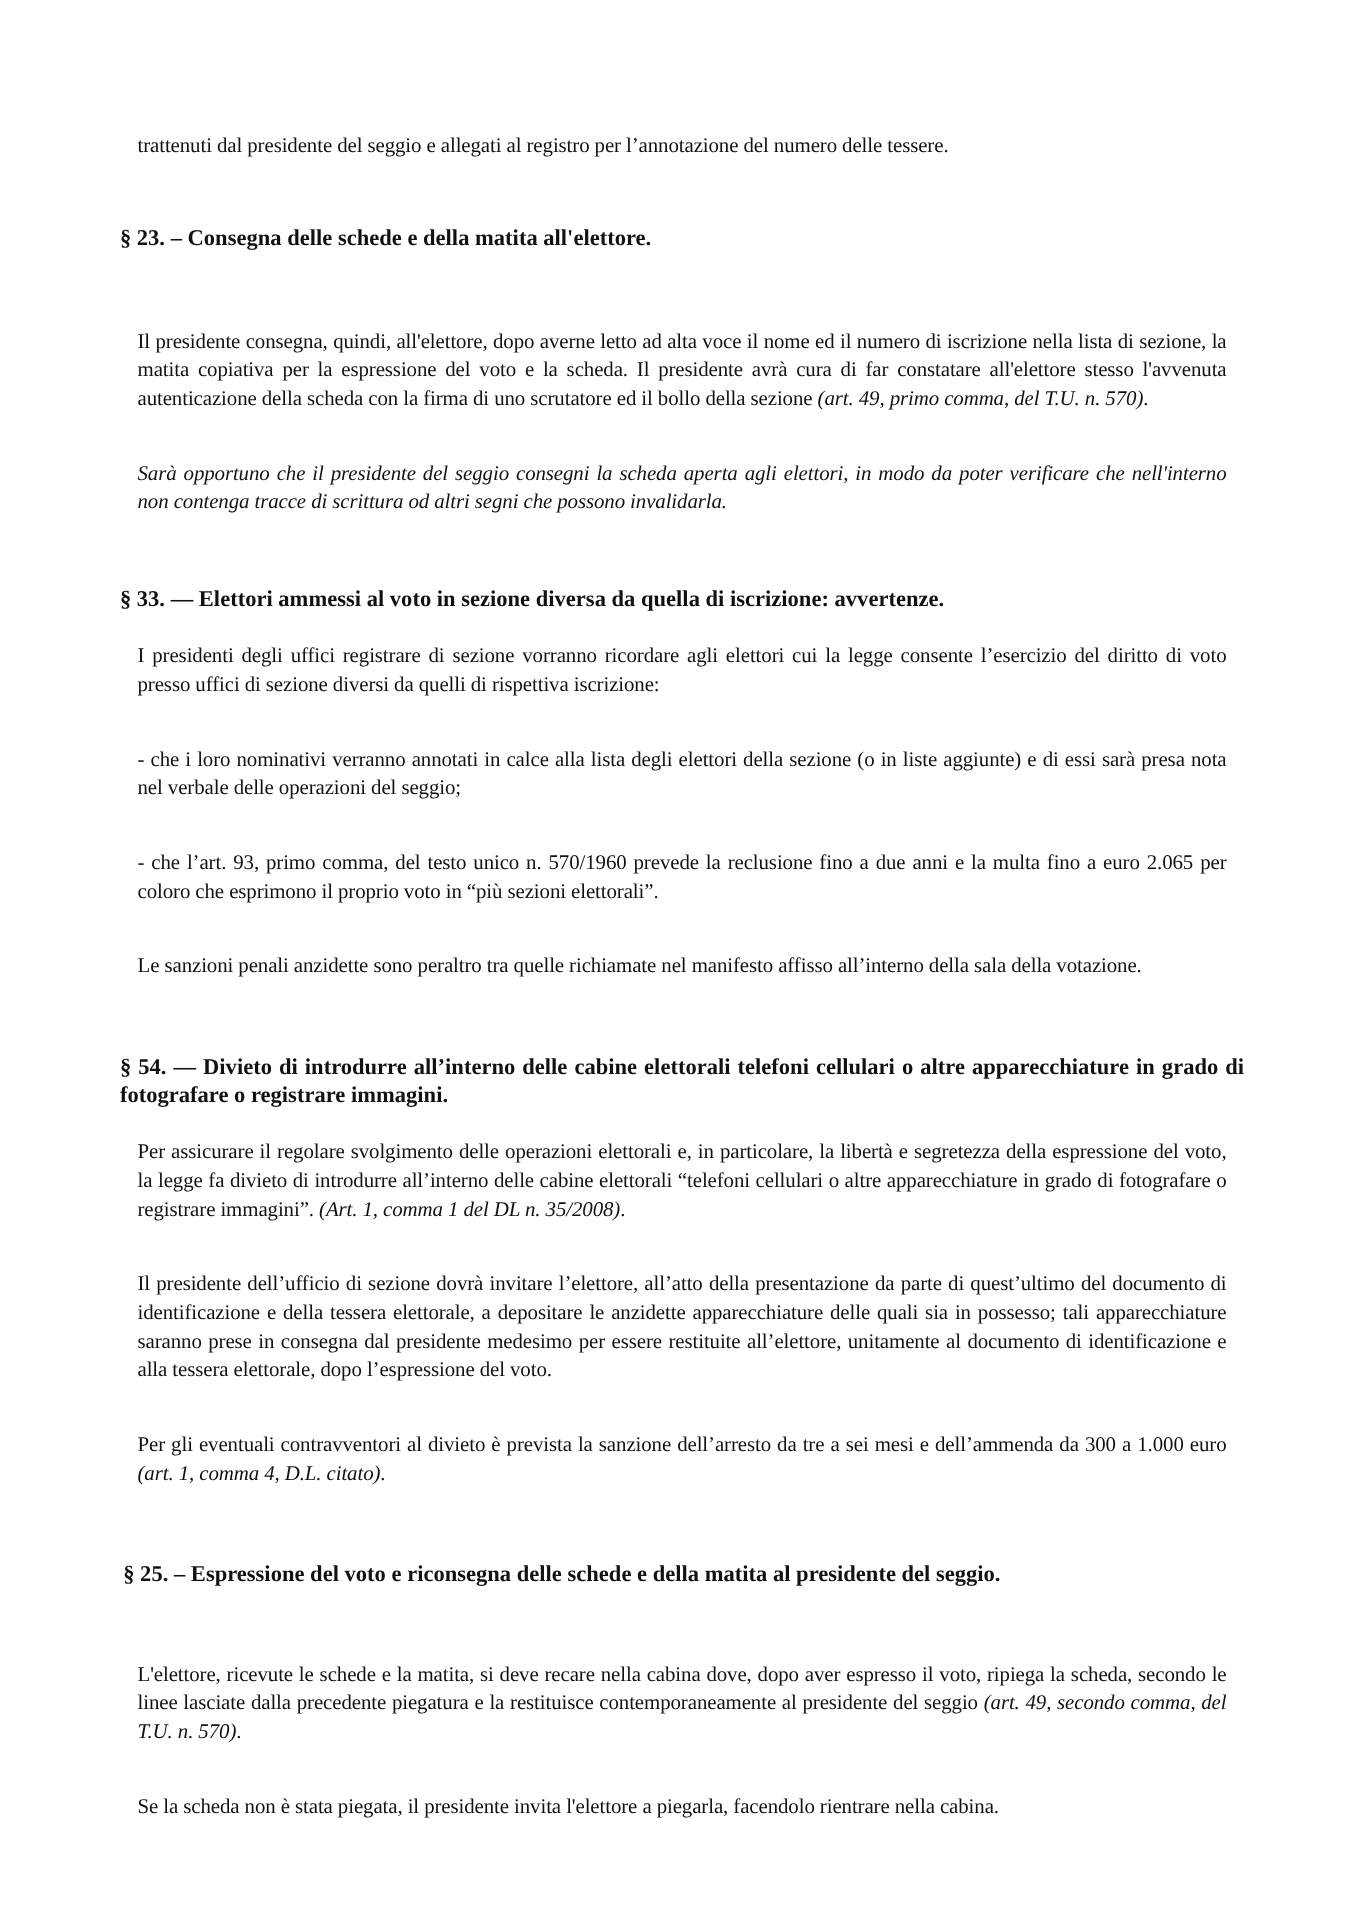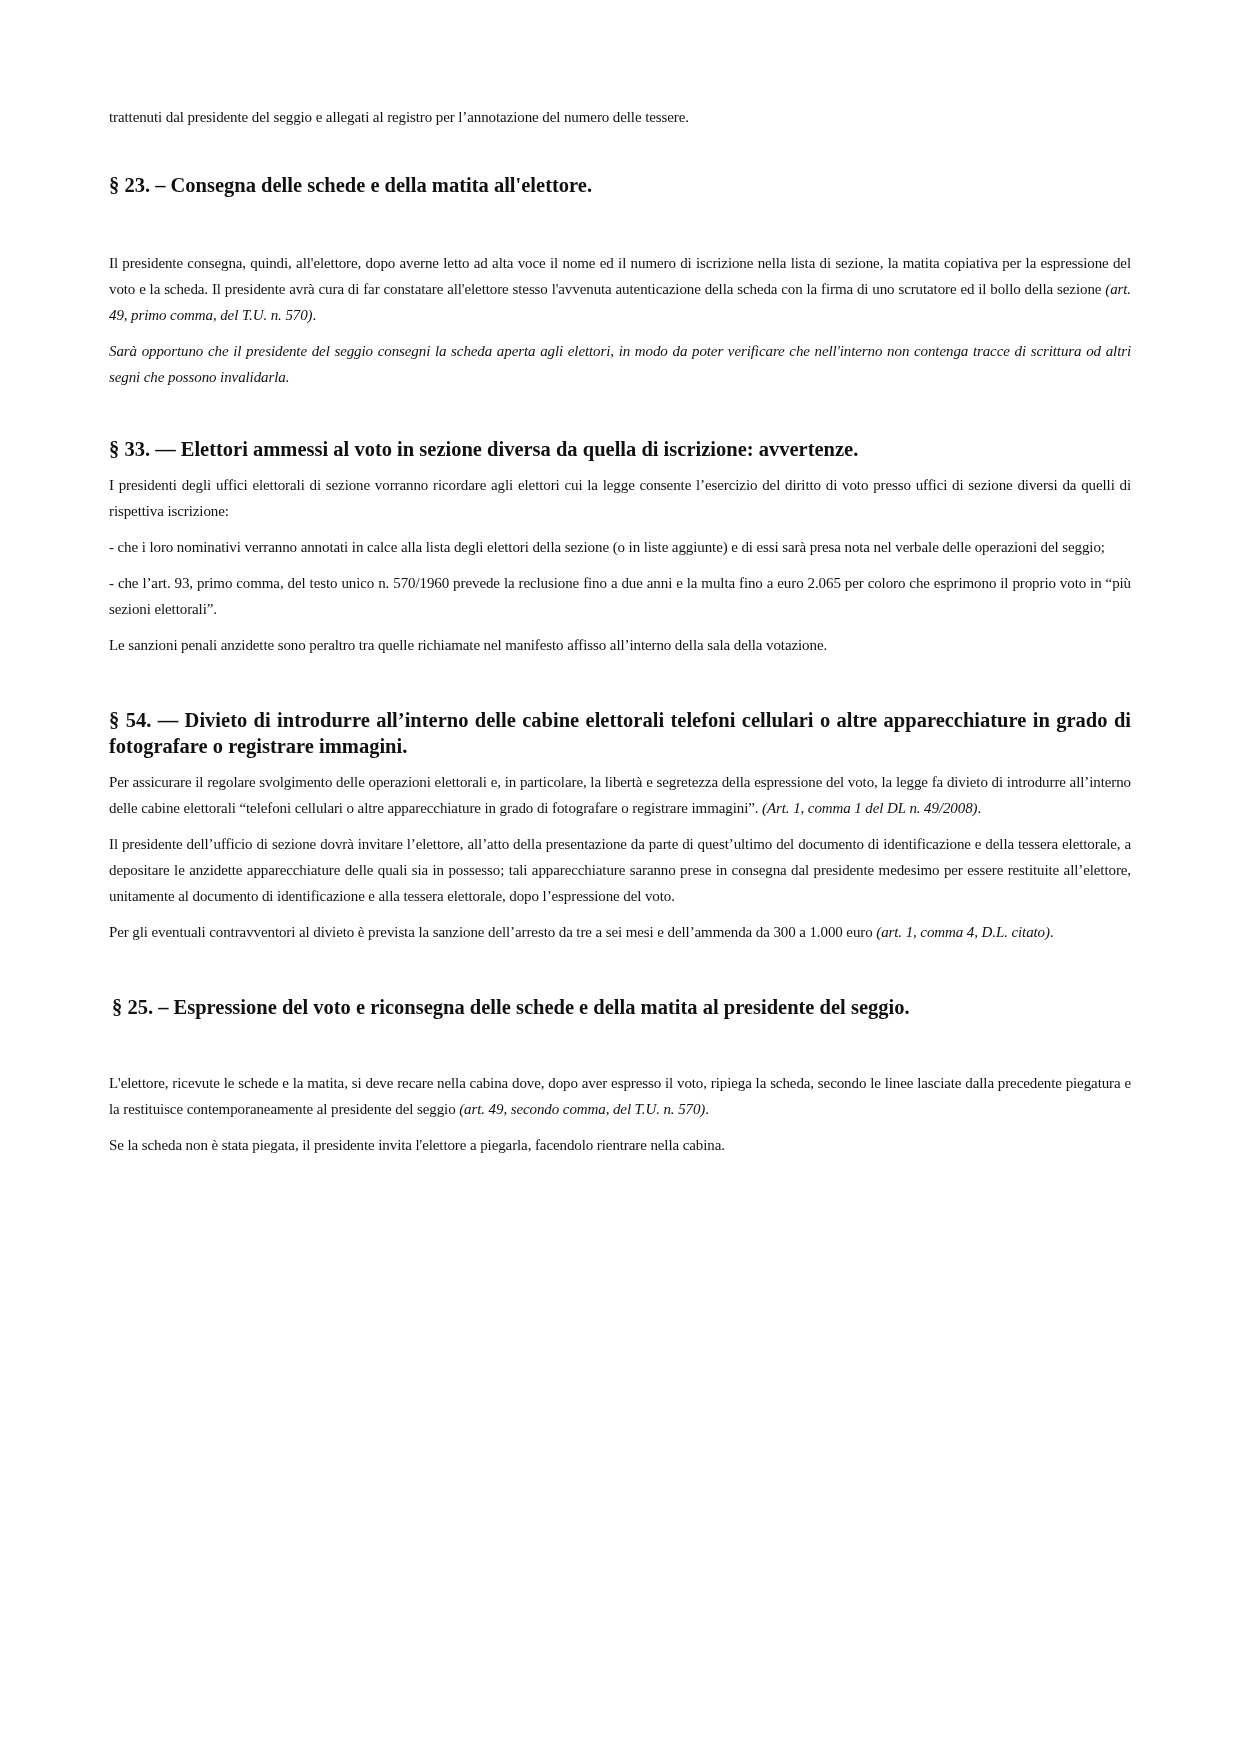--- a/index.html
+++ b/index.html
@@ -15,22 +15,22 @@
       font-family: "Liberation Serif", "DejaVu Serif", serif;
       color: #111111;
     }
     .page {
       position: absolute;
       left: 109px;
       top: 104px;
       width: 1022px;
     }
     p {
-      margin: 0;
-      font-size: 15px;
+      margin: 16px;
+      font-size: 19px;
       line-height: 26px;
       text-align: justify;
       text-align-last: left;
       letter-spacing: -0.1px;
     }
     .it { font-style: italic; }
     h2 {
       margin: 0;
       font-size: 20.5px;
       line-height: 26px;
@@ -56,35 +56,35 @@
     <p><span>Il presidente consegna, quindi, all'elettore, dopo averne letto ad alta voce il nome ed il numero di iscrizione nella lista di sezione, la matita copiativa per la espressione del voto e la scheda. Il presidente avrà cura di far constatare all'elettore stesso l'avvenuta autenticazione della scheda con la firma di uno scrutatore ed il bollo della sezione </span><span class="it">(art. 49, primo comma, del T.U. n. 570)</span><span>.</span></p>
     <div class="gap-small"></div>
     <p class="it">Sarà opportuno che il presidente del seggio consegni la scheda aperta agli elettori, in modo da poter verificare che nell'interno non contenga tracce di scrittura od altri segni che possono invalidarla.</p>
   </section>
 
   <div style="height:46px"></div>
 
   <section>
     <h2>§ 33. — Elettori ammessi al voto in sezione diversa da quella di iscrizione: avvertenze.</h2>
     <div class="gap-small"></div>
-    <p>I presidenti degli uffici elettorali di sezione vorranno ricordare agli elettori cui la legge consente l’esercizio del diritto di voto presso uffici di sezione diversi da quelli di rispettiva iscrizione:</p>
+    <p>I presidenti degli uffici registrare di sezione vorranno ricordare agli elettori cui la legge consente l’esercizio del diritto di voto presso uffici di sezione diversi da quelli di rispettiva iscrizione:</p>
     <div class="gap-small"></div>
     <p>- che i loro nominativi verranno annotati in calce alla lista degli elettori della sezione (o in liste aggiunte) e di essi sarà presa nota nel verbale delle operazioni del seggio;</p>
     <div class="gap-small"></div>
     <p>- che l’art. 93, primo comma, del testo unico n. 570/1960 prevede la reclusione fino a due anni e la multa fino a euro 2.065 per coloro che esprimono il proprio voto in “più sezioni elettorali”.</p>
     <div class="gap-small"></div>
     <p>Le sanzioni penali anzidette sono peraltro tra quelle richiamate nel manifesto affisso all’interno della sala della votazione.</p>
   </section>
 
   <div style="height:49px"></div>
 
   <section>
     <h2>§ 54. — Divieto di introdurre all’interno delle cabine elettorali telefoni cellulari o altre apparecchiature in grado di fotografare o registrare immagini.</h2>
     <div class="gap-small"></div>
-    <p><span>Per assicurare il regolare svolgimento delle operazioni elettorali e, in particolare, la libertà e segretezza della espressione del voto, la legge fa divieto di introdurre all’interno delle cabine elettorali “telefoni cellulari o altre apparecchiature in grado di fotografare o registrare immagini”. </span><span class="it">(Art. 1, comma 1 del DL n. 49/2008)</span><span>.</span></p>
+    <p><span>Per assicurare il regolare svolgimento delle operazioni elettorali e, in particolare, la libertà e segretezza della espressione del voto, la legge fa divieto di introdurre all’interno delle cabine elettorali “telefoni cellulari o altre apparecchiature in grado di fotografare o registrare immagini”. </span><span class="it">(Art. 1, comma 1 del DL n. 35/2008)</span><span>.</span></p>
     <div class="gap-small"></div>
     <p>Il presidente dell’ufficio di sezione dovrà invitare l’elettore, all’atto della presentazione da parte di quest’ultimo del documento di identificazione e della tessera elettorale, a depositare le anzidette apparecchiature delle quali sia in possesso; tali apparecchiature saranno prese in consegna dal presidente medesimo per essere restituite all’elettore, unitamente al documento di identificazione e alla tessera elettorale, dopo l’espressione del voto.</p>
     <div class="gap-small"></div>
     <p><span>Per gli eventuali contravventori al divieto è prevista la sanzione dell’arresto da tre a sei mesi e dell’ammenda da 300 a 1.000 euro </span><span class="it">(art. 1, comma 4, D.L. citato)</span><span>.</span></p>
   </section>
 
   <div style="height:49px"></div>
 
   <section>
     <h2 style="padding-left:3px">§ 25. – Espressione del voto e riconsegna delle schede e della matita al presidente del seggio.</h2>

